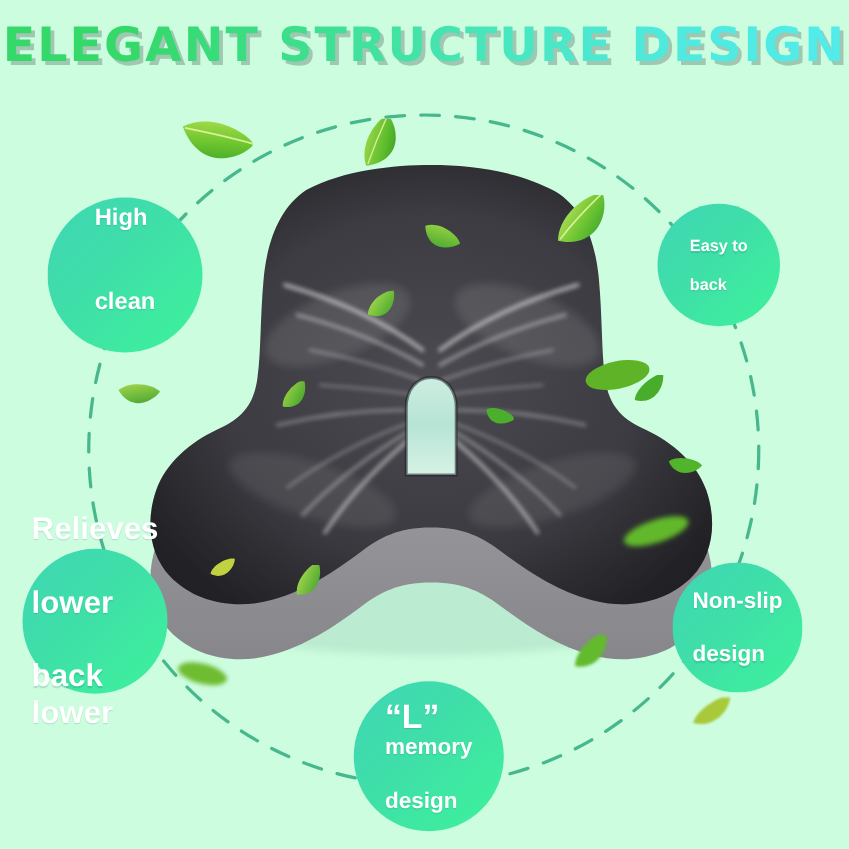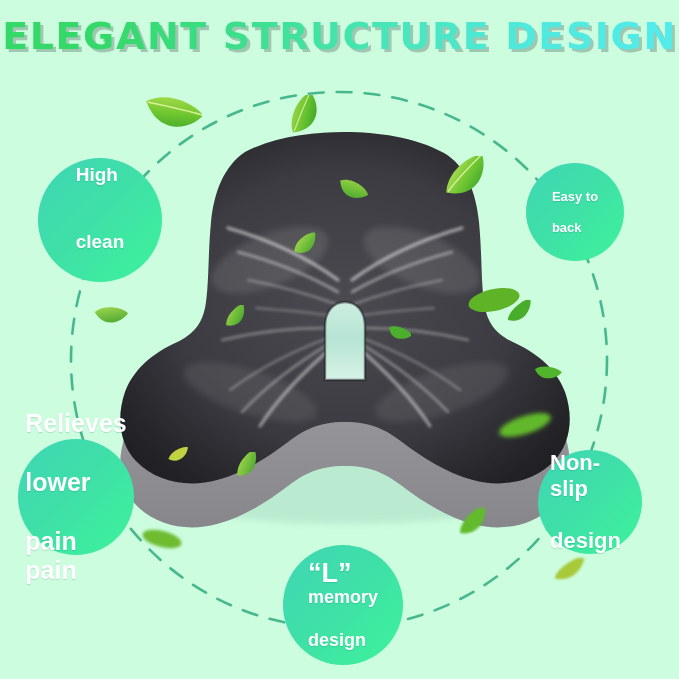--- a/index.html
+++ b/index.html
@@ -60,21 +60,21 @@
     font-weight:bold;
     line-height:1.18;
     background:linear-gradient(135deg,#3fd6b5 0%,#3fdfa8 45%,#3df39a 100%);
     box-shadow:0 0 0 rgba(0,0,0,0);
   }
   .bubble span{display:block;padding:0 6px;text-shadow:0 1px 1px rgba(0,90,70,.18);}
 
   #b-resilience{left:38px;top:158px;width:124px;height:124px;font-size:19px;}
   #b-easy{left:526px;top:163px;width:98px;height:98px;font-size:13px;}
   #b-relieves{left:18px;top:439px;width:116px;height:116px;font-size:25px;}
-  #b-nonslip{left:538px;top:450px;width:104px;height:104px;font-size:22px;}
+  #b-nonslip{left:538px;top:450px;width:104px;height:104px;font-size:18px;}
   #b-lshape{left:283px;top:545px;width:120px;height:120px;font-size:18px;}
 
   .l-big{font-size:27px;line-height:1.05;display:block;}
 </style>
 </head>
 <body>
 
 <div id="stage">
 
   <svg class="dashed-circle" width="679" height="679" viewBox="0 0 679 679">
@@ -365,21 +365,21 @@
     <span>
       <span>Easy to</span><br>
       <span>back</span>
     </span>
   </div>
 
   <div class="bubble" id="b-relieves">
     <span>
       <span>Relieves</span><br>
       <span>lower</span><br>
-      <span>pain pain</span>
+      <span>back lower</span>
     </span>
   </div>
 
   <div class="bubble" id="b-nonslip">
     <span>
       <span>Non-slip</span><br>
       <span>design</span>
     </span>
   </div>
 

